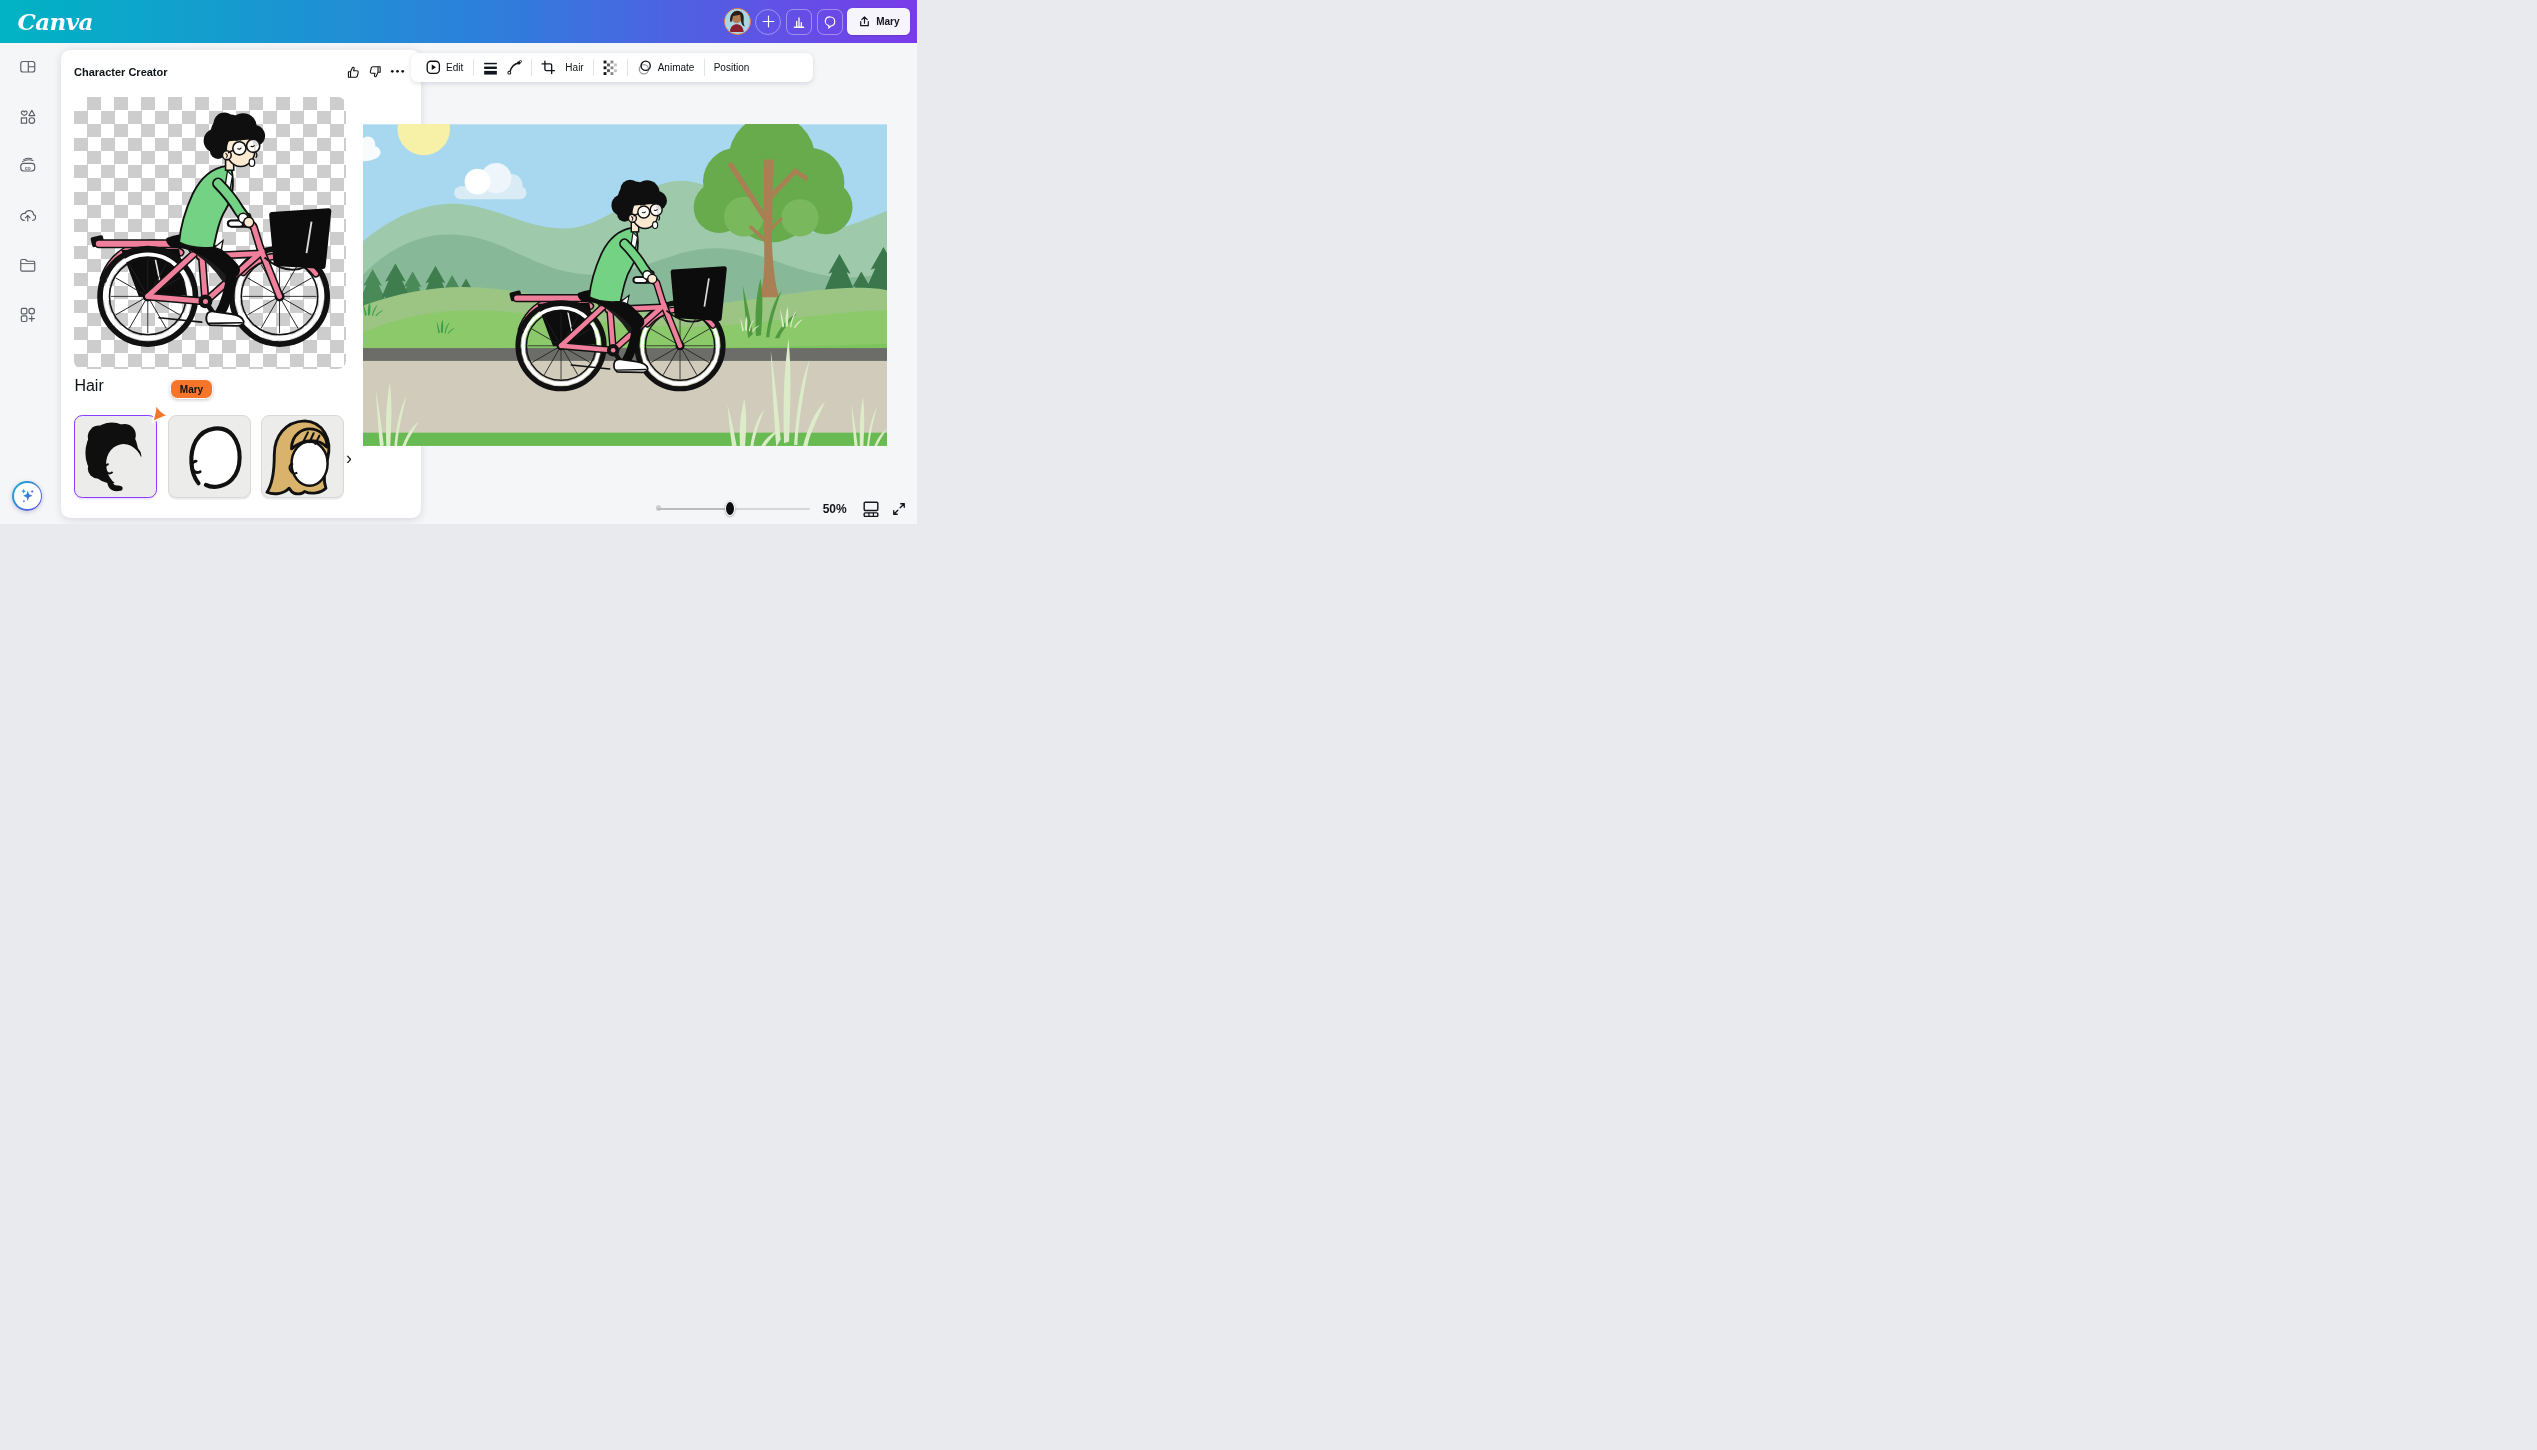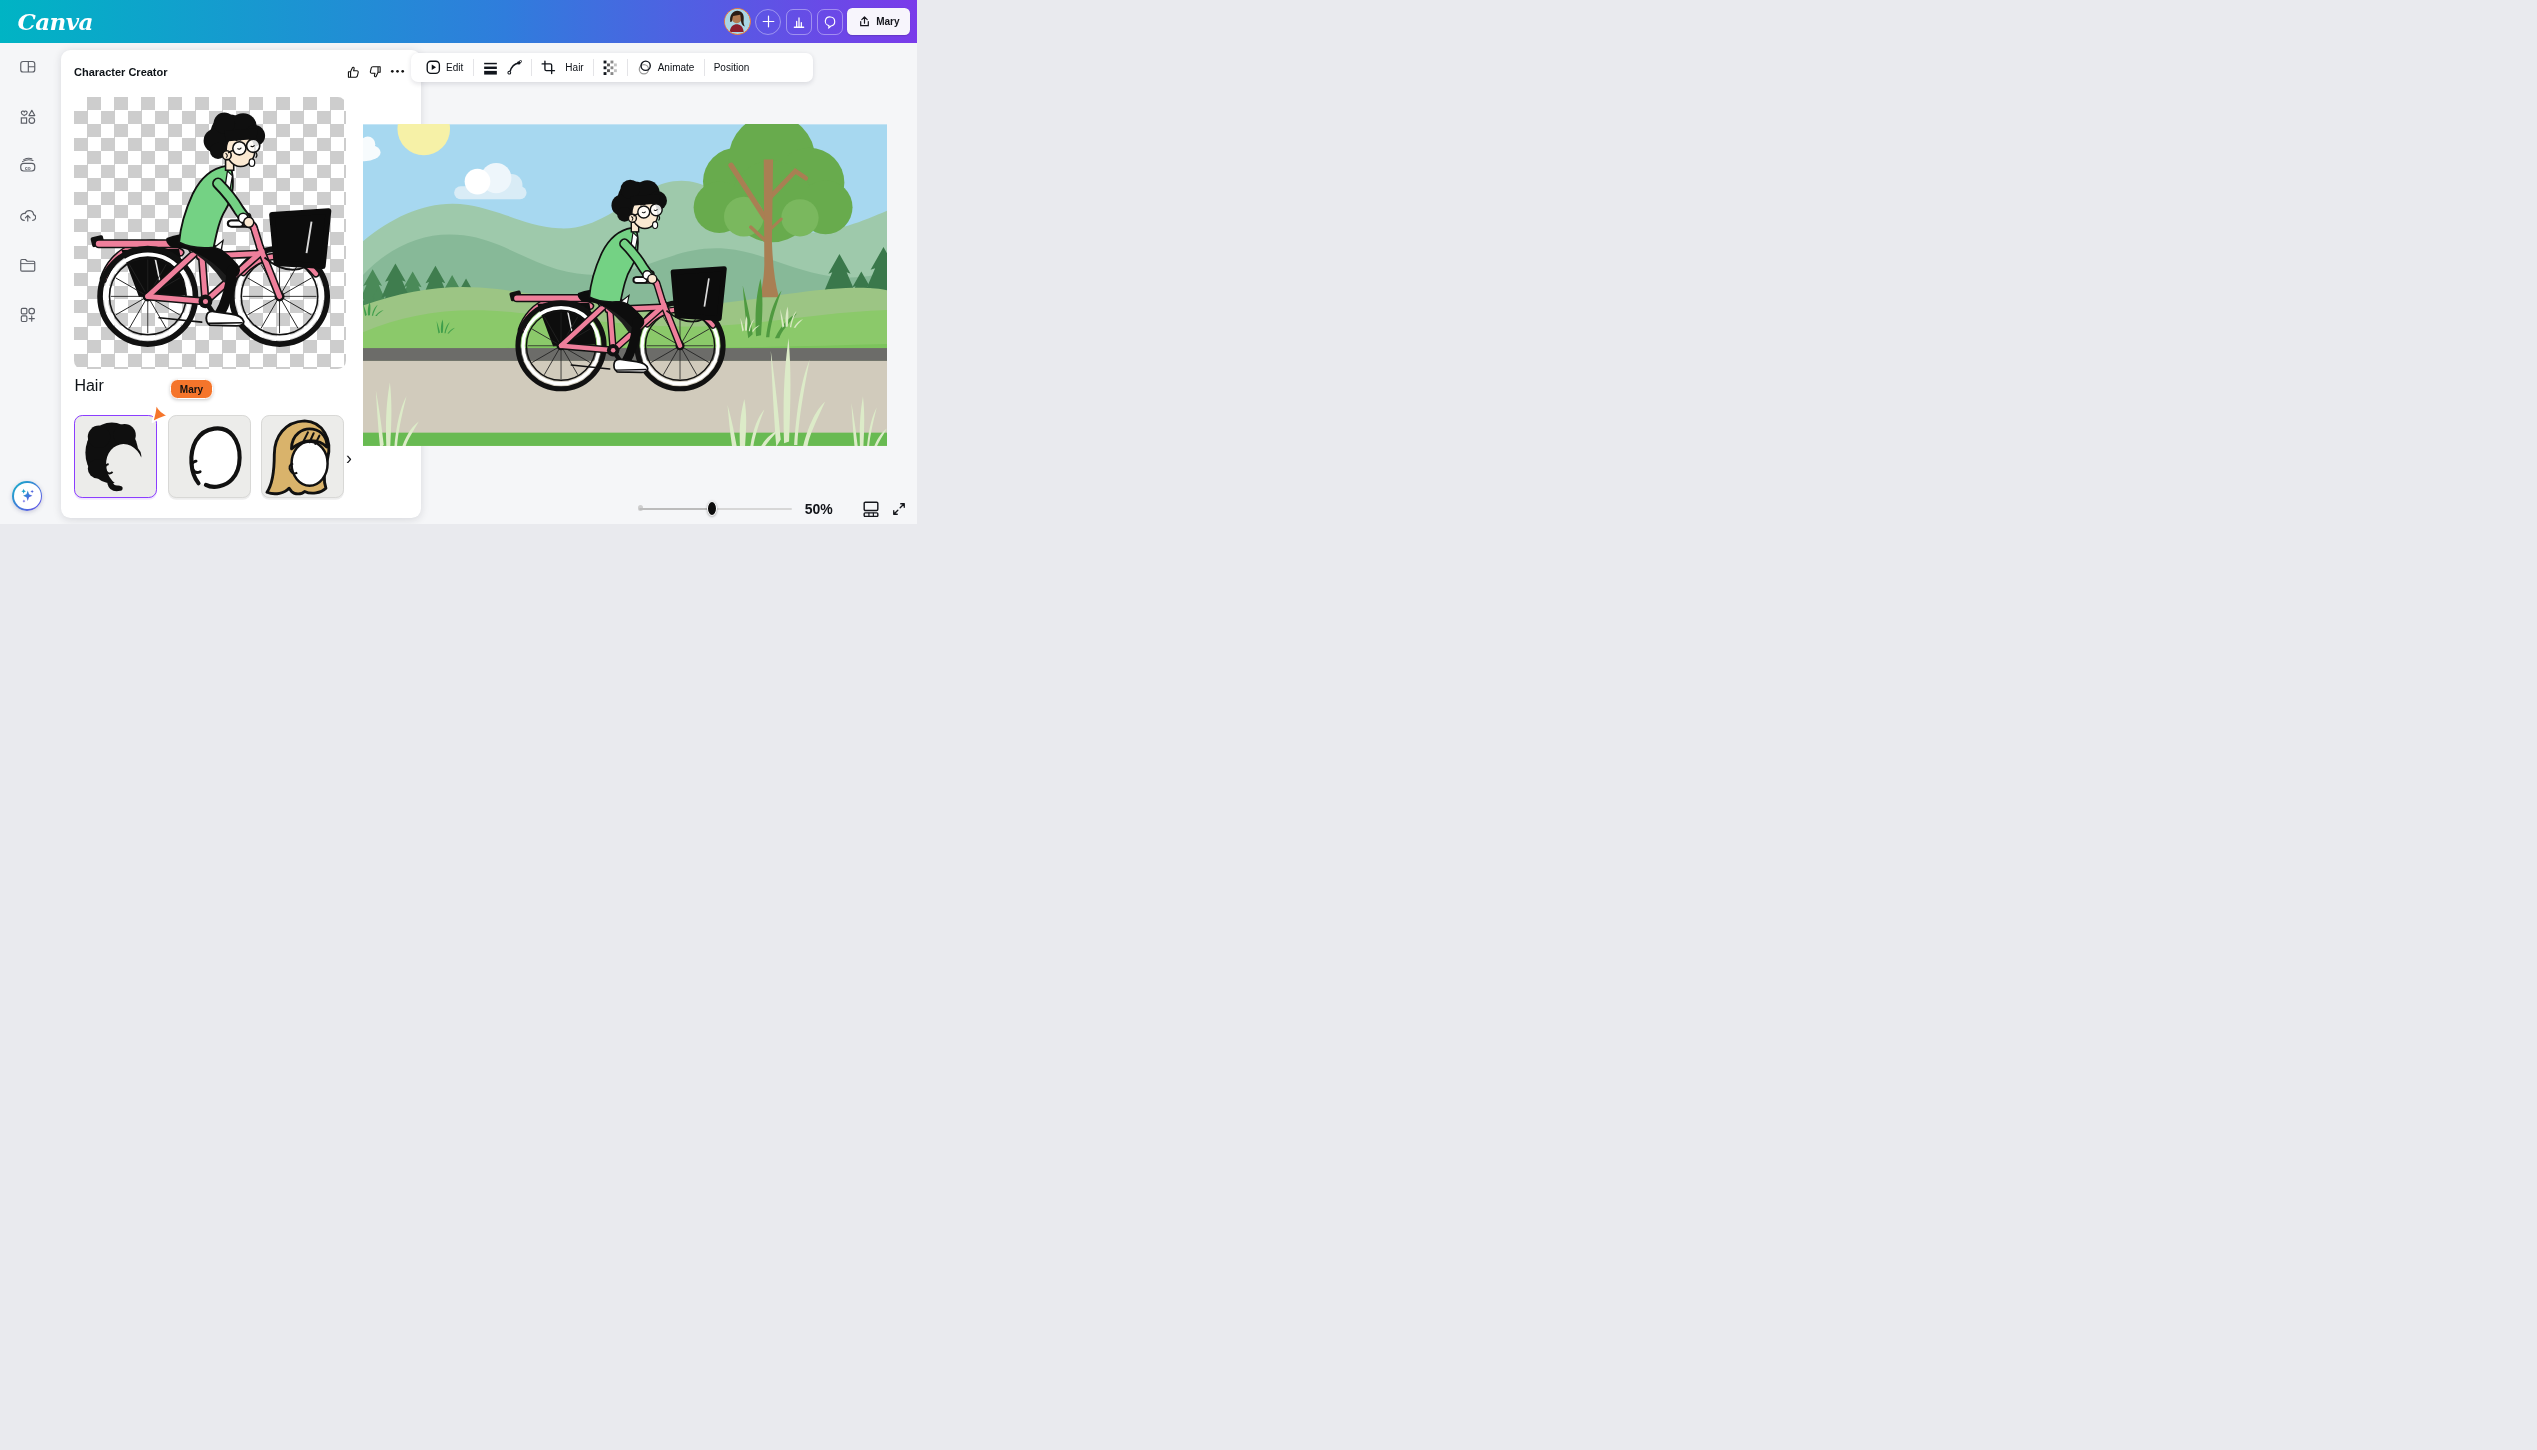--- a/index.html
+++ b/index.html
@@ -61,21 +61,21 @@
   #canvas{position:absolute;left:363px;top:124px;width:524px;height:322px;cursor:pointer;}
 
   
   #footer{position:absolute;right:5.8px;bottom:3.5px;height:23.4px;display:flex;align-items:center;}
   .slider{position:relative;width:153px;height:23.4px;cursor:pointer;margin-right:13px;}
   .slider .track{position:absolute;left:0;right:0;top:10.5px;height:2.3px;border-radius:1.2px;background:#d7d7d7;}
   .slider .fill{position:absolute;left:0;top:10.5px;height:2.3px;border-radius:1.2px;background:#bcbcbc;width:73px;}
   .slider .startdot{position:absolute;left:-1.2px;top:8.2px;width:5.3px;height:5.3px;border-radius:50%;background:#cfcfcf;}
   .slider .thumb{position:absolute;left:68px;top:4.1px;width:10px;height:15px;border-radius:50%;
     background:#0d0d0d;border:1.8px solid #fff;box-shadow:0 0.6px 2.3px rgba(0,0,0,.35);}
-  .zoom-pct{font-size:14px;font-weight:600;color:#121419;margin-right:28px;cursor:pointer;}
+  .zoom-pct{font-size:12px;font-weight:600;color:#121419;margin-right:14px;cursor:pointer;}
   .ft-btn{width:20px;height:20px;display:flex;align-items:center;justify-content:center;cursor:pointer;margin-right:8.2px;}
   .ft-btn:last-child{margin-right:2.3px;}
 </style>
 </head>
 <body>
 
 <svg width="0" height="0" style="position:absolute">
   <defs>
     <g id="wheelg">
       <circle r="76" fill="none" stroke="#111" stroke-width="9"></circle>

